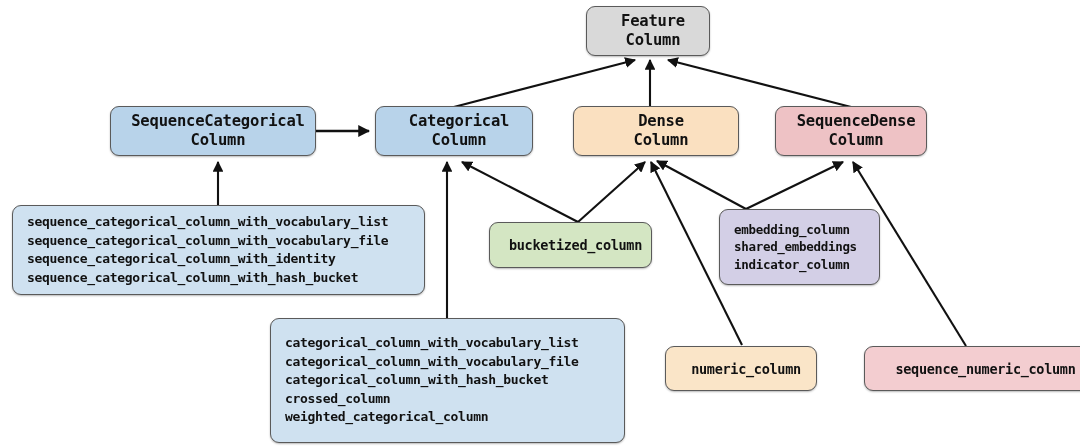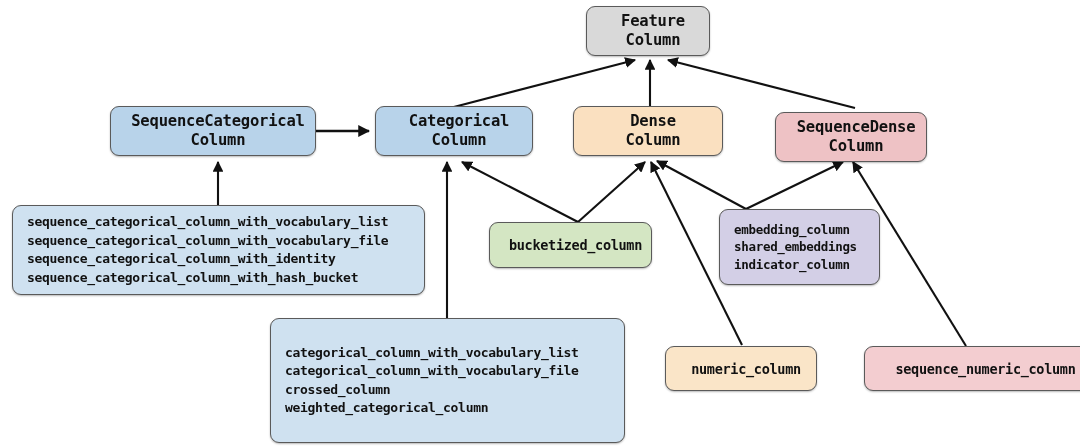--- a/index.html
+++ b/index.html
@@ -119,40 +119,41 @@
   <div class="node center title-node" style="left:110px; top:106px; width:206px; height:50px; background:#b8d3ea;">
     <span class="line-row">SequenceCategorical</span>
     <span class="line-row">Column</span>
   </div>
 
   <div class="node center title-node" style="left:375px; top:106px; width:158px; height:50px; background:#b8d3ea;">
     <span class="line-row">Categorical</span>
     <span class="line-row">Column</span>
   </div>
 
-  <div class="node center title-node" style="left:573px; top:106px; width:150px; height:50px; background:#fae0c0;">
+  <div class="node center title-node" style="left:573px; top:106px; width:166px; height:50px; background:#fae0c0;">
     <span class="line-row">Dense</span>
     <span class="line-row">Column</span>
   </div>
 
-  <div class="node center title-node" style="left:775px; top:112px; width:152px; height:50px; background:#eec2c5;">
+  <div class="node center title-node" style="left:775px; top:106px; width:152px; height:50px; background:#eec2c5;">
     <span class="line-row">SequenceDense</span>
     <span class="line-row">Column</span>
   </div>
 
   <div class="node left list-node" style="left:12px; top:205px; width:413px; height:90px; background:#cfe1f0;">
     <span class="line-row">sequence_categorical_column_with_vocabulary_list</span>
     <span class="line-row">sequence_categorical_column_with_vocabulary_file</span>
     <span class="line-row">sequence_categorical_column_with_identity</span>
     <span class="line-row">sequence_categorical_column_with_hash_bucket</span>
   </div>
 
   <div class="node left list-node" style="left:270px; top:318px; width:355px; height:125px; background:#cfe1f0;">
     <span class="line-row">categorical_column_with_vocabulary_list</span>
     <span class="line-row">categorical_column_with_vocabulary_file</span>
+    <span class="line-row">categorical_column_with_hash_bucket</span>
     <span class="line-row">crossed_column</span>
     <span class="line-row">weighted_categorical_column</span>
   </div>
 
   <div class="node center leaf-node" style="left:489px; top:222px; width:163px; height:46px; background:#d4e6c3;">
     <span class="line-row">bucketized_column</span>
   </div>
 
   <div class="node left small-list" style="left:719px; top:209px; width:161px; height:76px; background:#d3cfe6;">
     <span class="line-row">embedding_column</span>

